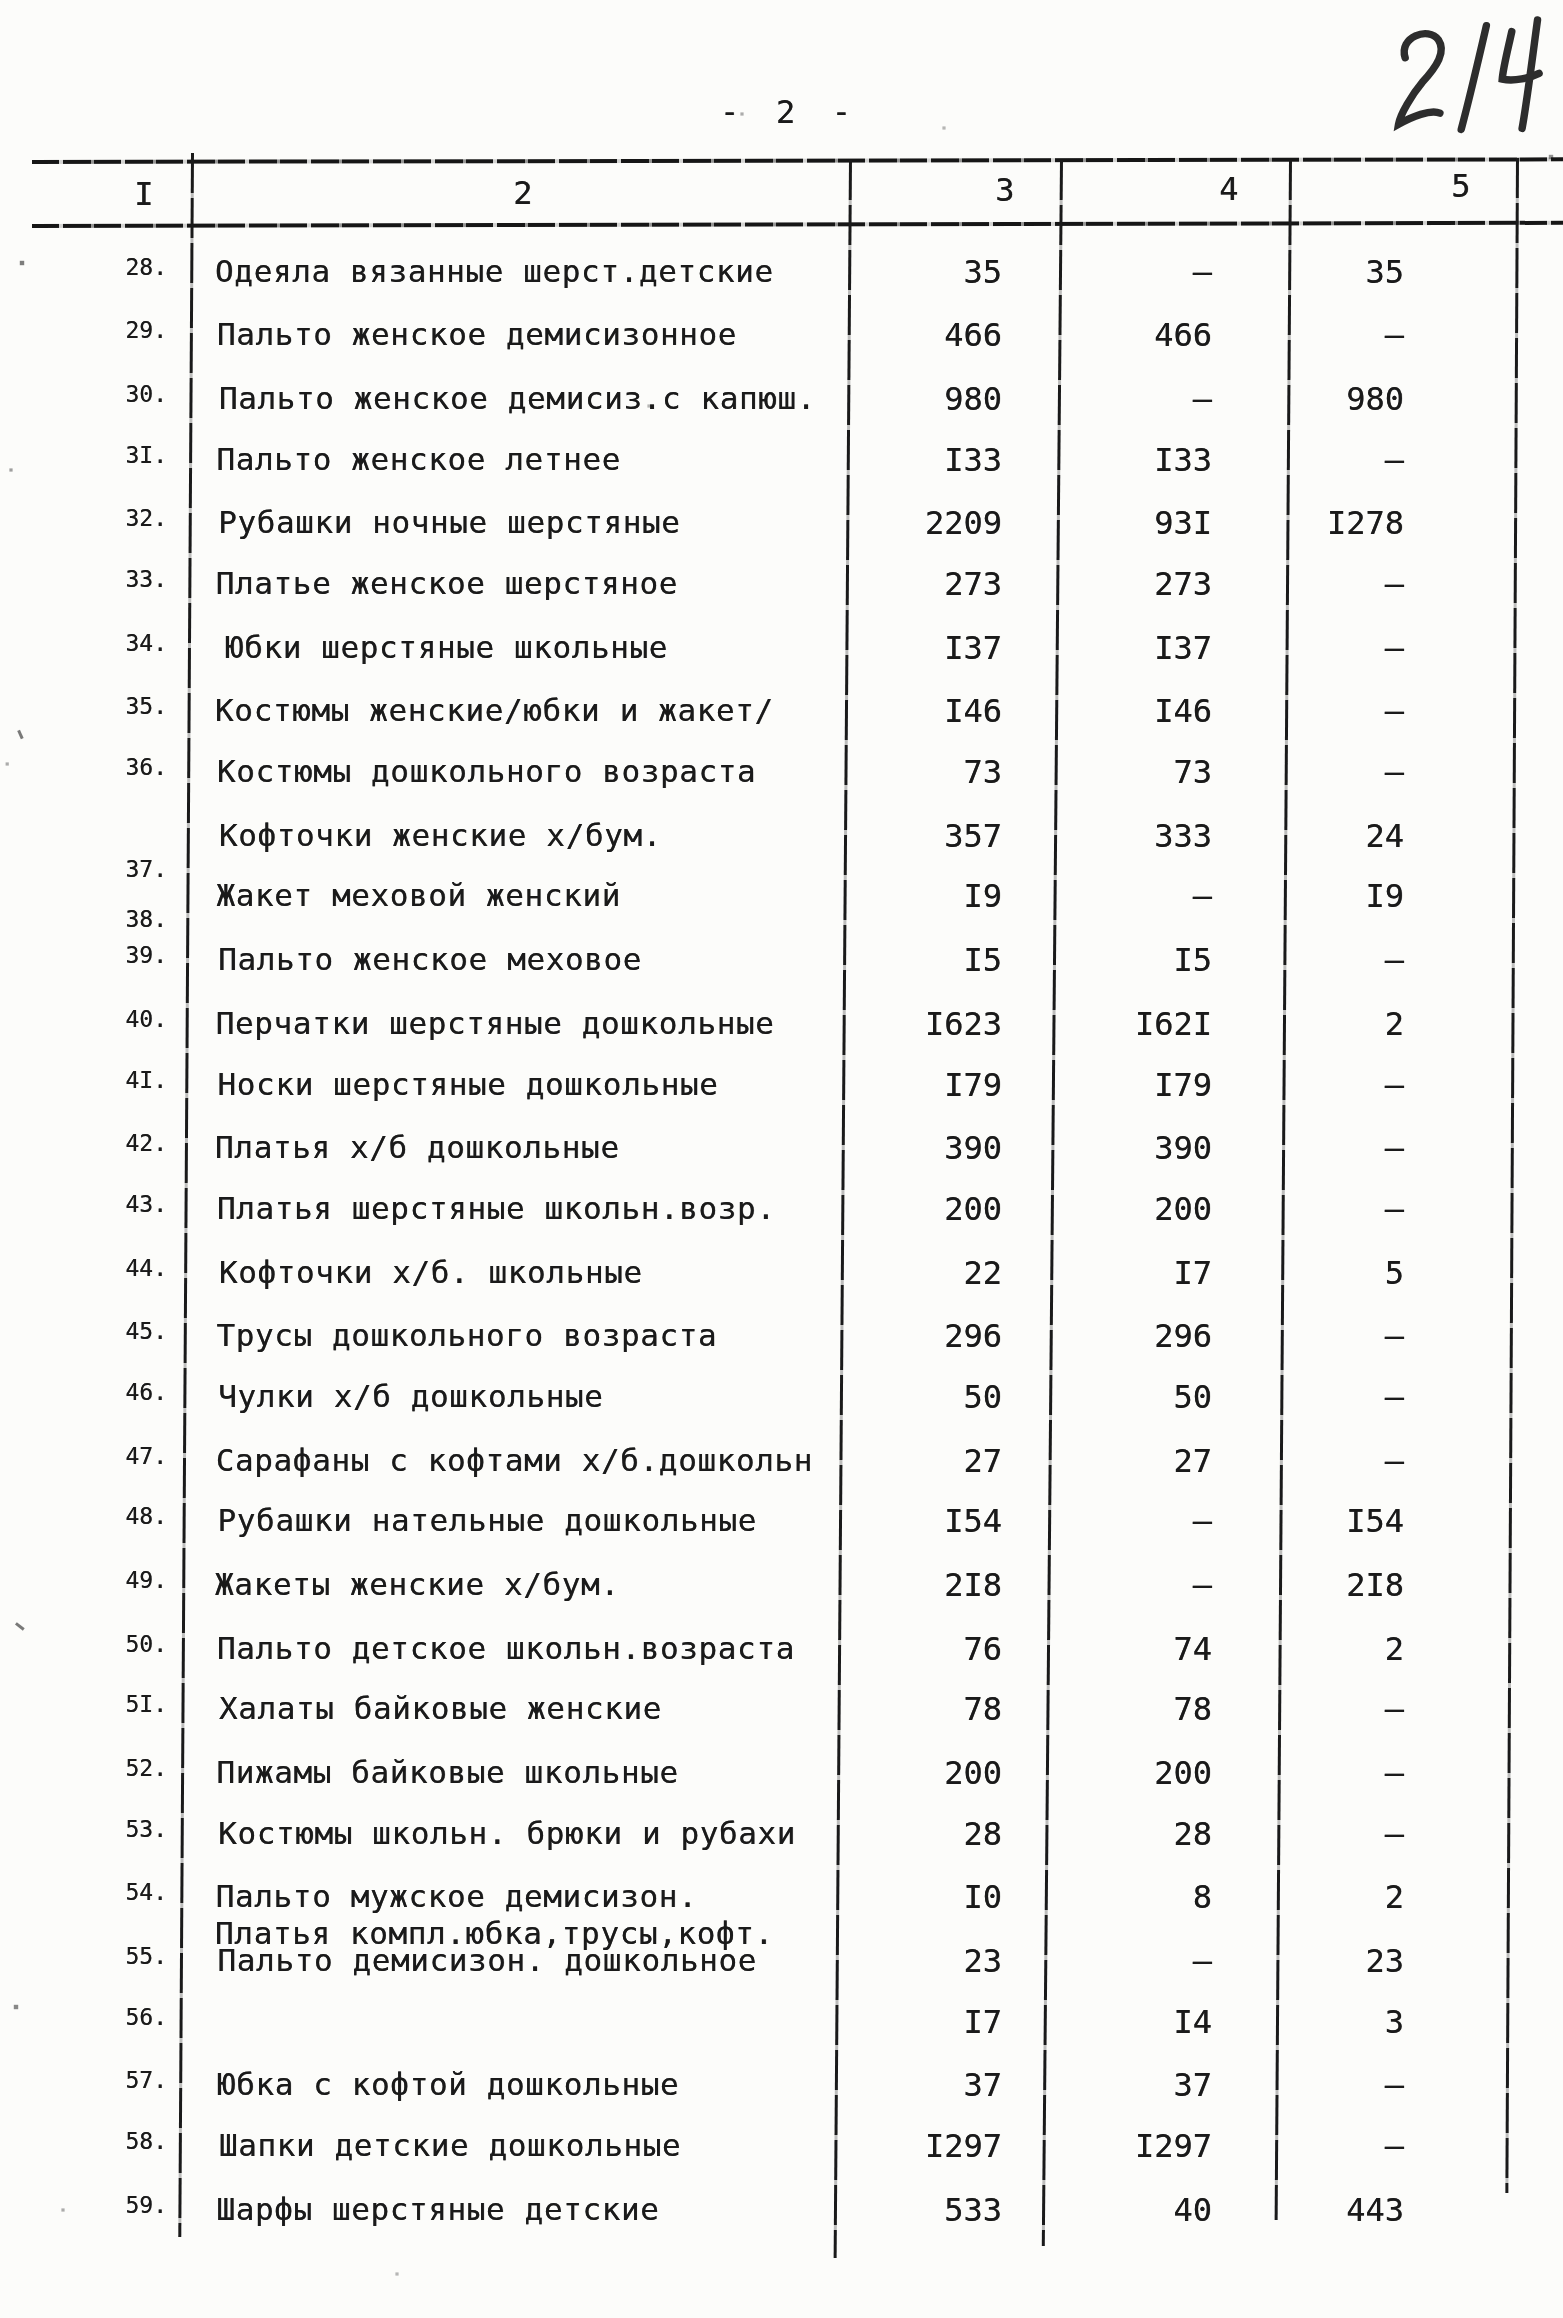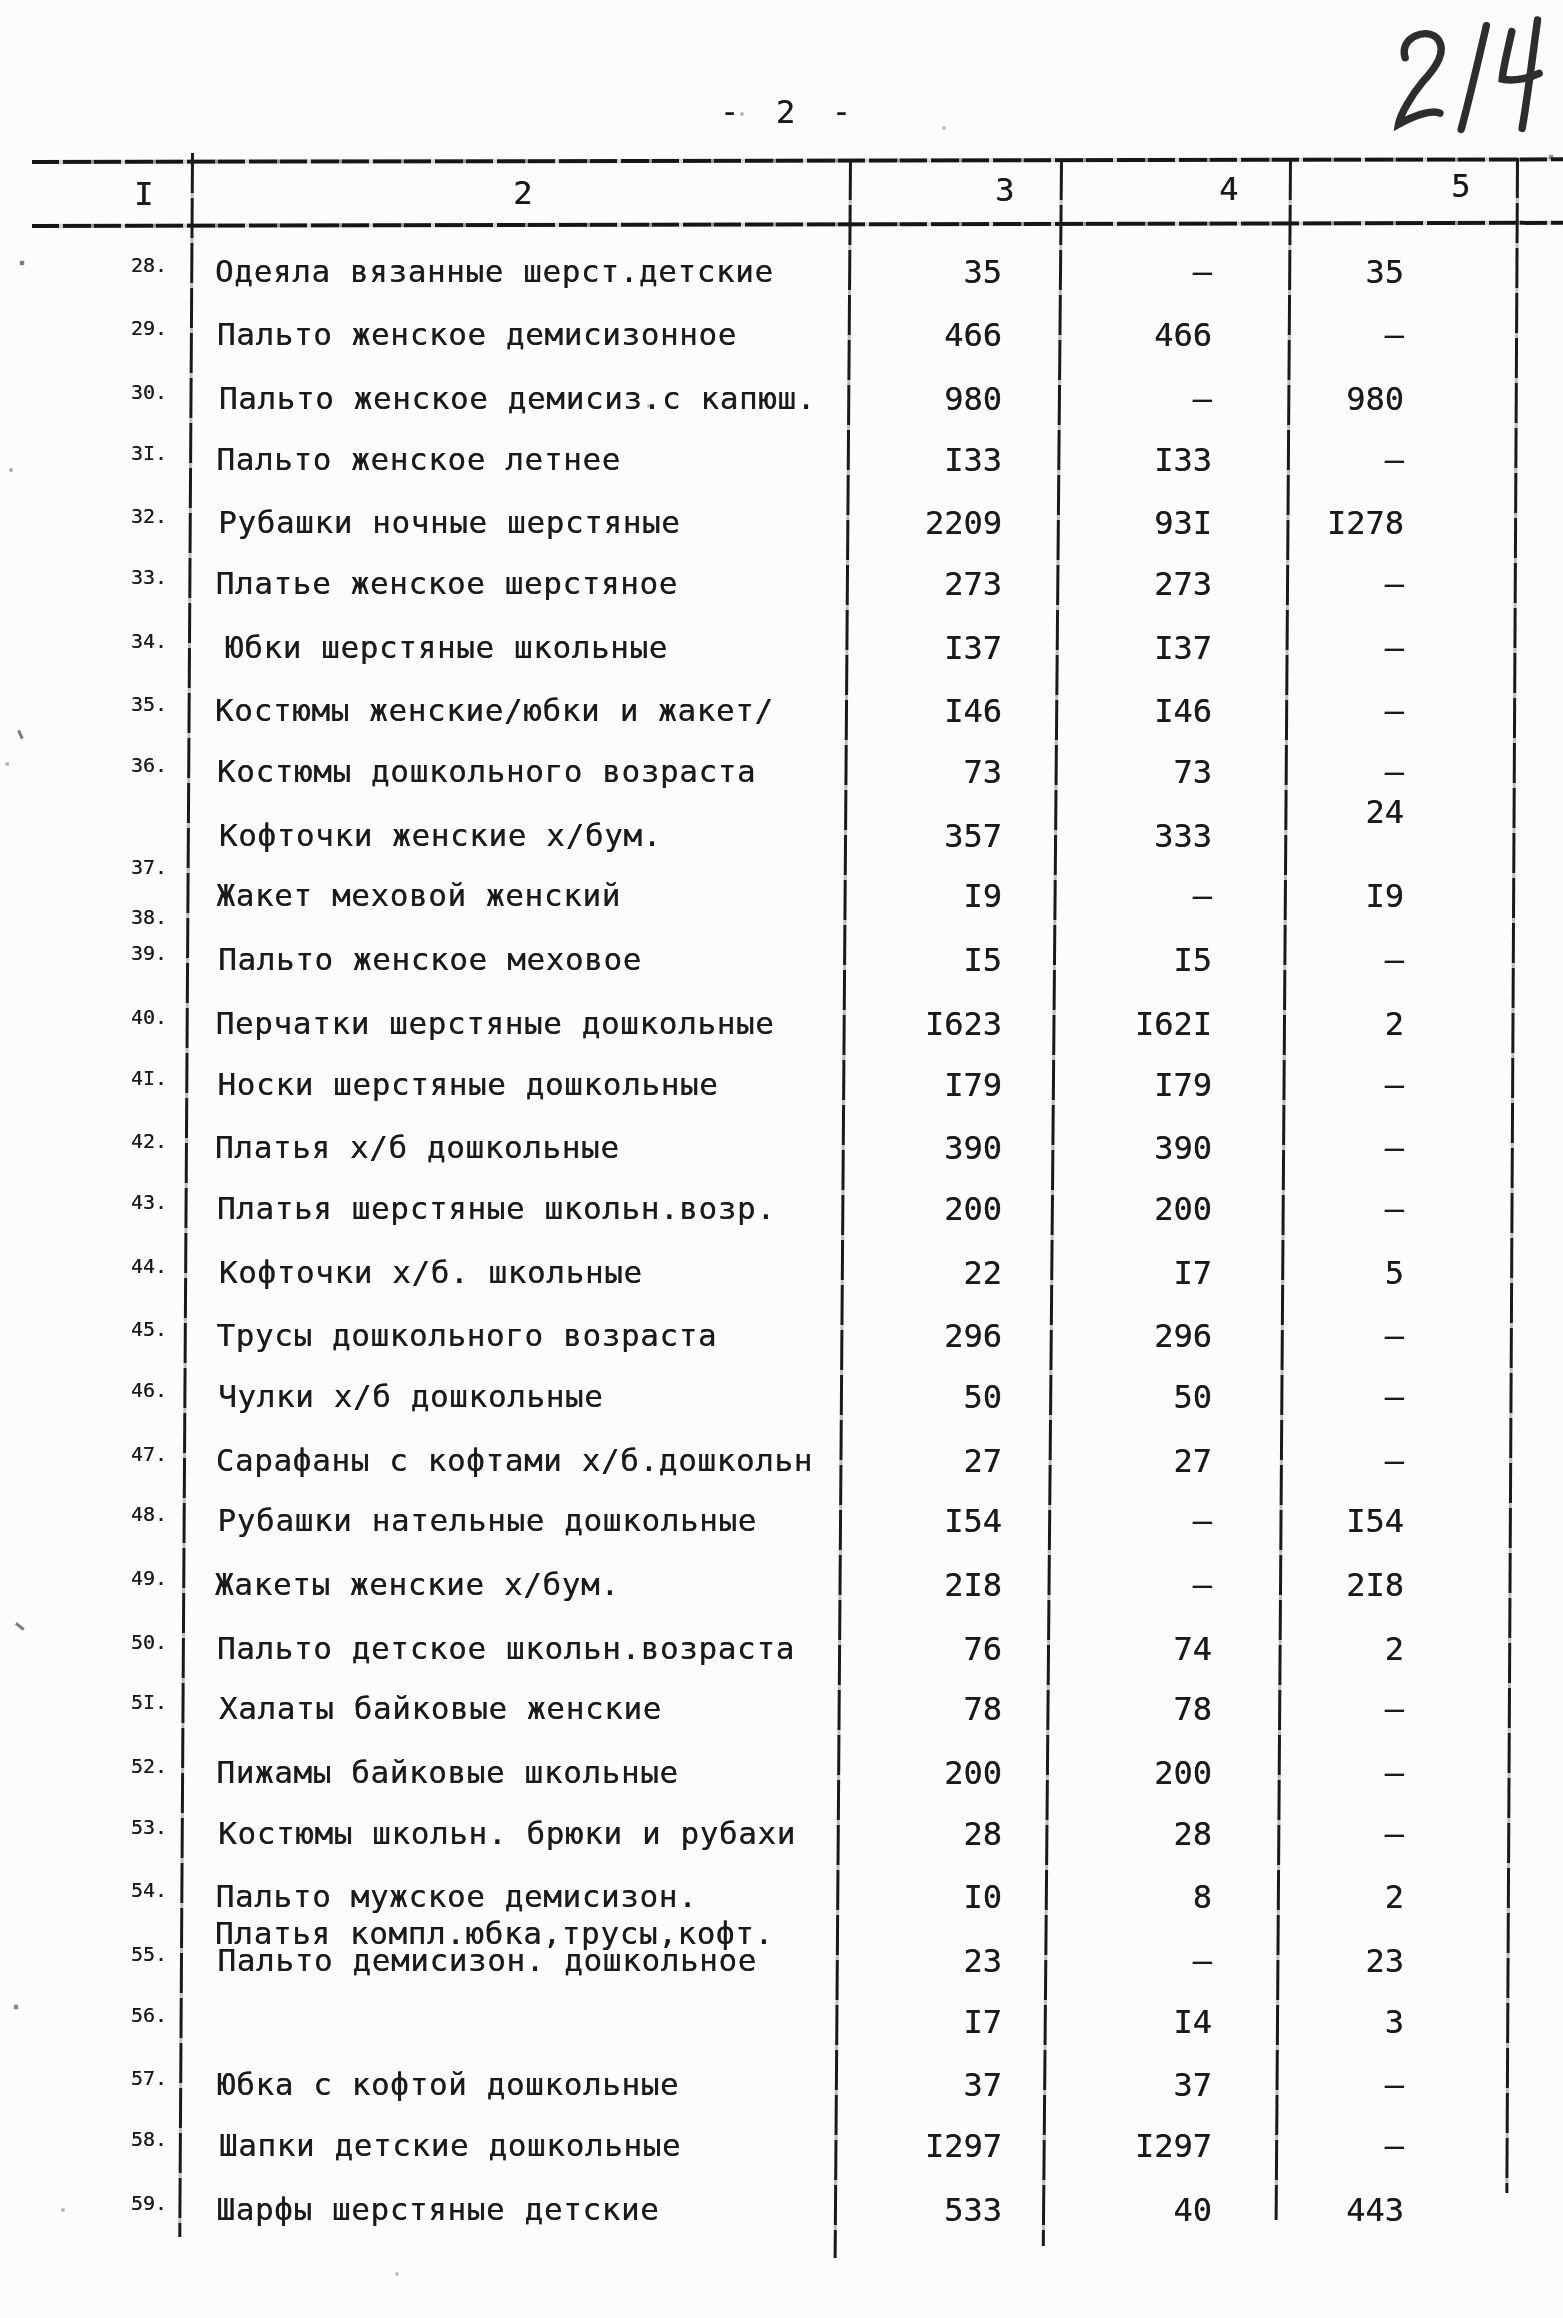--- a/index.html
+++ b/index.html
@@ -46,21 +46,21 @@
     transform:translateX(-50%); white-space:nowrap;
   }
   .ch1 { left:144px;  top:178px; }
   .ch2 { left:523px;  top:177px; }
   .ch3 { left:1005px; top:174px; }
   .ch4 { left:1229px; top:173px; }
   .ch5 { left:1461px; top:170px; }
 
   
   .cell { position:absolute; font-size:31px; line-height:1.15; white-space:nowrap; }
-  .rownum { left:79px;  width:88px; text-align:right; font-size:20px; }
+  .rownum { left:79px;  width:88px; text-align:right; font-size:23px; }
   .iname  { left:217px; letter-spacing:0.6px; }
   .c3 { left:865px; width:137px; text-align:right; font-size:32px; }
   .c4 { left:1065px; width:147px; text-align:right; font-size:32px; }
   .c5 { left:1257px; width:147px; text-align:right; font-size:32px; }
 
   
   .specks {
     position:absolute; top:0; left:0; width:1.9px; height:1.9px; background:transparent;
     box-shadow:
       21px 262px 0 1.2px rgba(20,20,20,.55),
@@ -173,21 +173,21 @@
         <div class="cell ink iname" style="top: 754px;">Костюмы дошкольного возраста</div>
         <div class="cell ink c3" style="top: 754px;">73</div>
         <div class="cell ink c4" style="top: 754px;">73</div>
         <div class="cell ink c5" style="top: 754px;">–</div>
       </div>
       <div>
         <div class="cell ink rownum" style="top: 856px;">37.</div>
         <div class="cell ink iname" style="top: 818px; margin-left: 1.9px;">Кофточки женские х/бум.</div>
         <div class="cell ink c3" style="top: 818px;">357</div>
         <div class="cell ink c4" style="top: 818px;">333</div>
-        <div class="cell ink c5" style="top: 794px; text-align: right;">24</div>
+        <div class="cell ink c5" style="top: 818px; text-align: right;">24</div>
       </div>
       <div>
         <div class="cell ink rownum" style="top: 878px; margin-top: 28px;">38.</div>
         <div class="cell ink iname" style="top: 878px; margin-left: -0.6px;">Жакет меховой женский</div>
         <div class="cell ink c3" style="top: 878px;">I9</div>
         <div class="cell ink c4" style="top: 878px;">–</div>
         <div class="cell ink c5" style="top: 878px;">I9</div>
       </div>
       <div>
         <div class="cell ink rownum" style="top: 942px;">39.</div>

